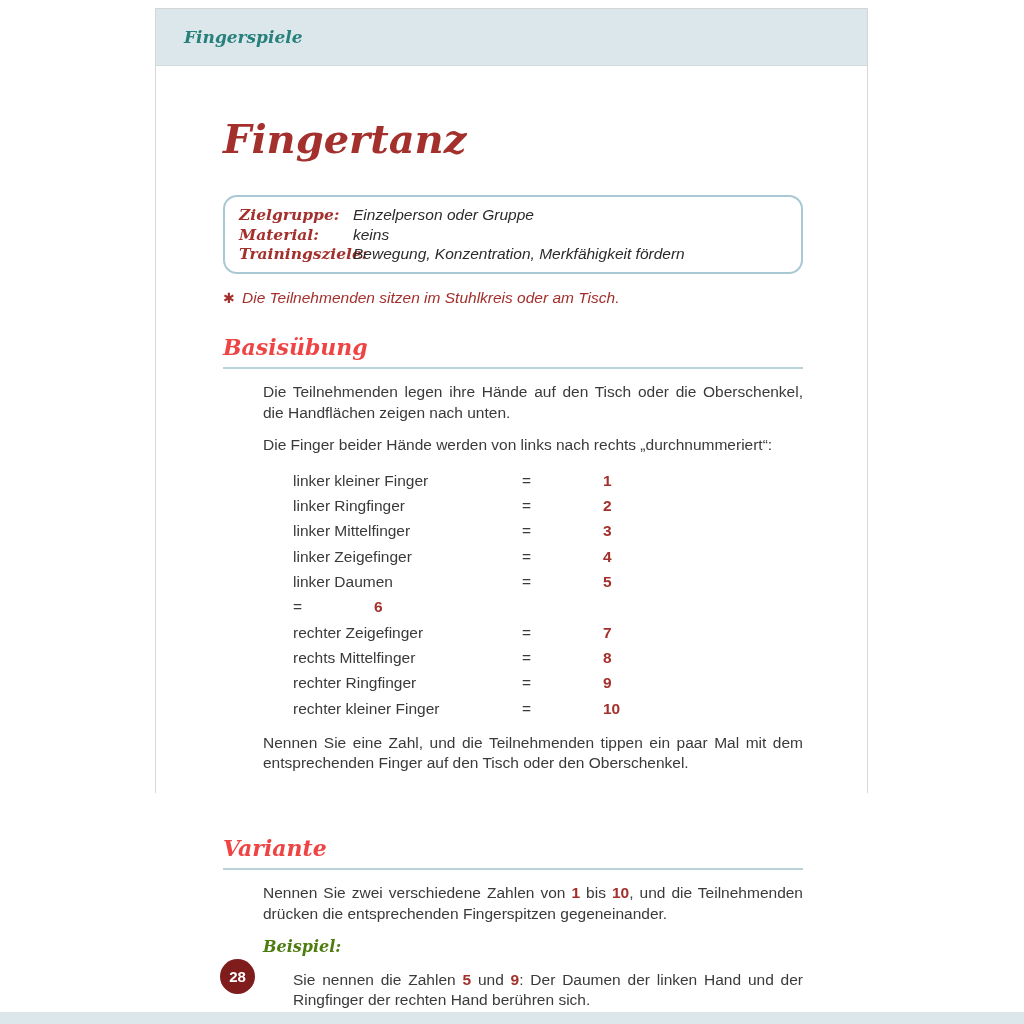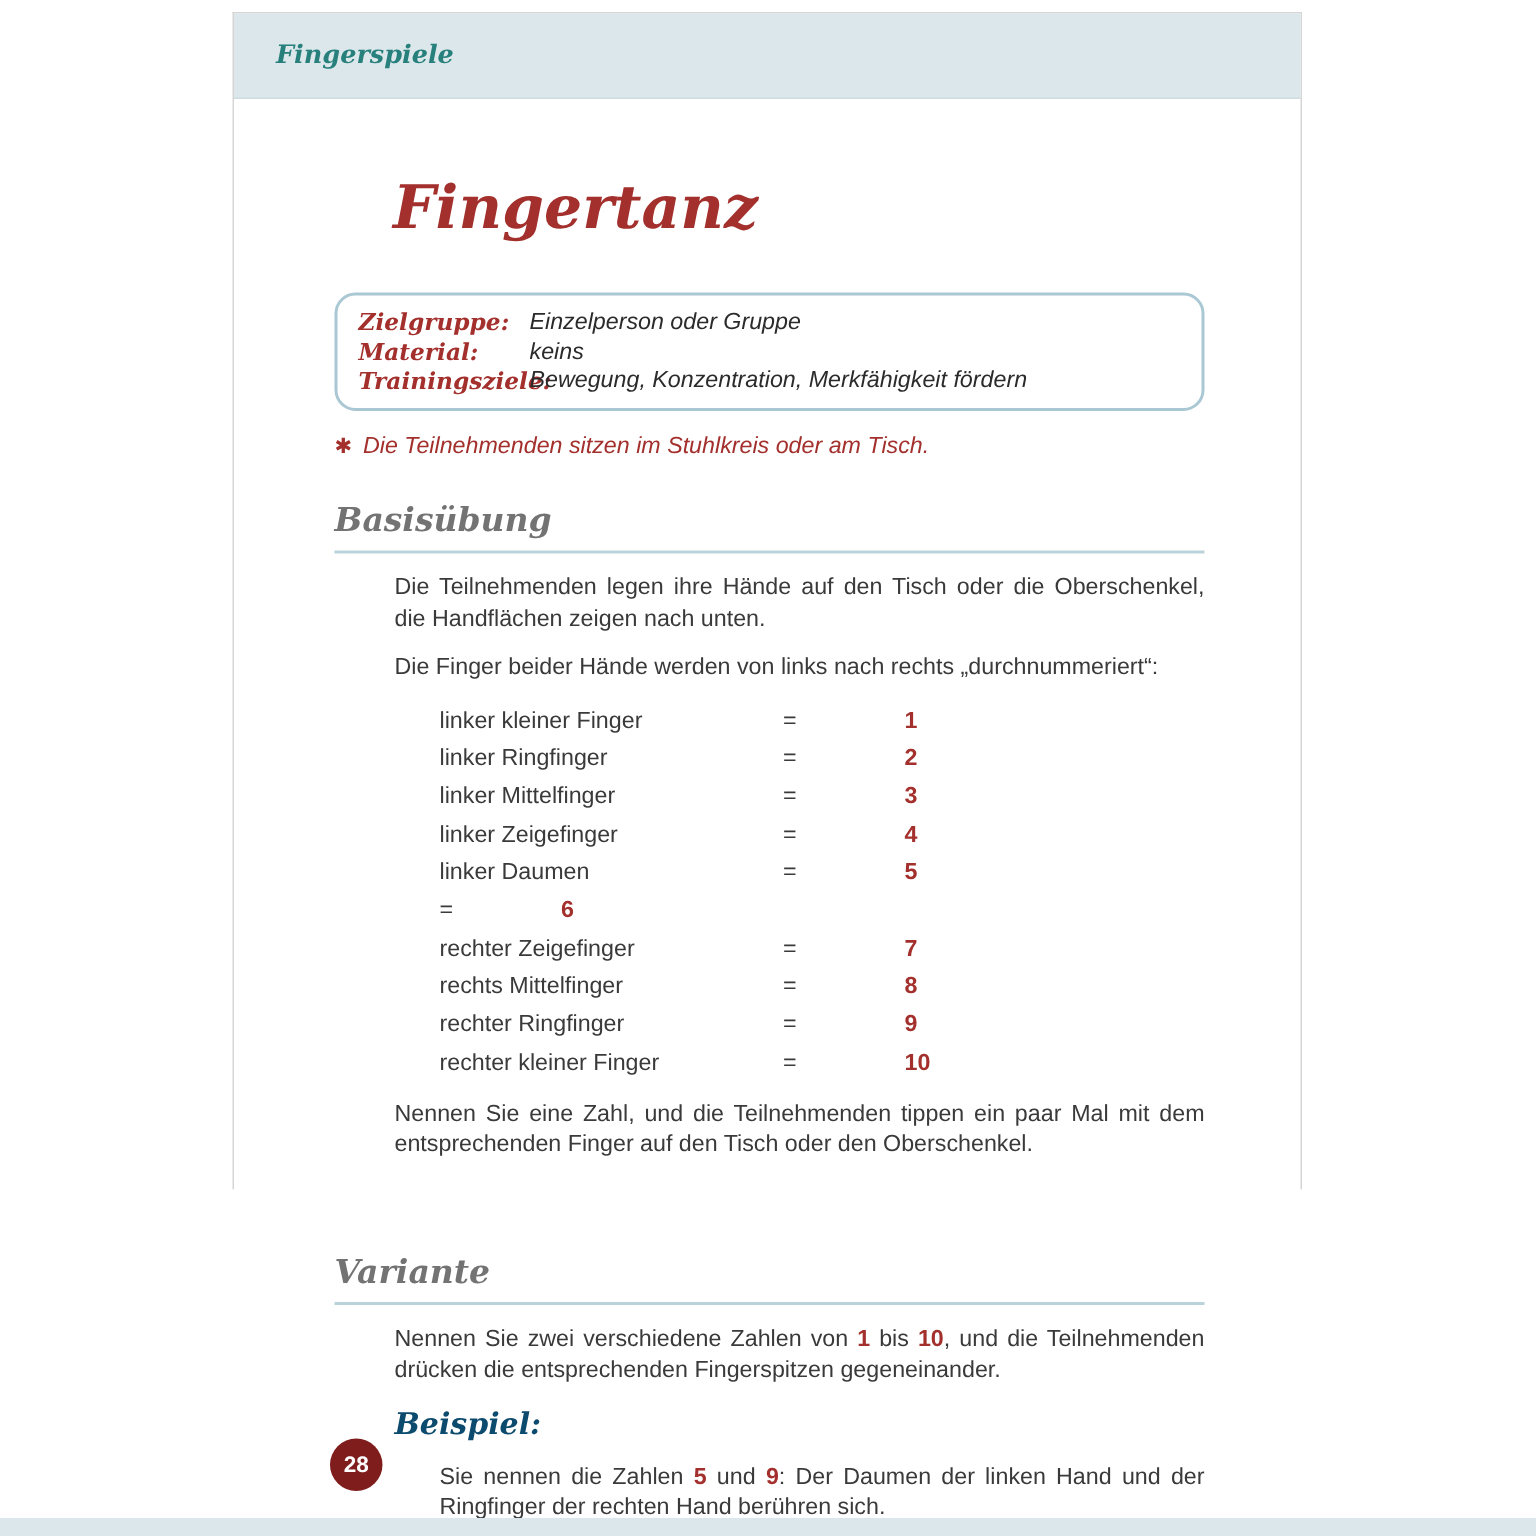--- a/index.html
+++ b/index.html
@@ -22,21 +22,21 @@
     font-family: "DejaVu Serif", "Liberation Serif", serif;
     font-style: italic; font-weight: bold; font-size: 17px; color: #27807c;
   }
 
   .content { padding: 0 64px 0 67px; }
 
   .title {
     margin-top: 50px;
     font-family: "DejaVu Serif", "Liberation Serif", serif;
     font-style: italic; font-weight: bold;
-    font-size: 40px; line-height: 1.15; color: #a3302c; margin-left: 39px;
+    font-size: 40px; line-height: 1.15; color: #a3302c;
   }
 
   .info-box {
     margin-top: 33px;
     border: 2px solid #a9c8d3; border-radius: 14px;
     padding: 8px 14px;
   }
   .info-row { display: flex; line-height: 1.27; font-size: 15.5px; }
   .info-label {
     width: 114px; flex: 0 0 114px;
@@ -46,40 +46,40 @@
   .info-value { font-style: italic; color: #2b2b2b; }
 
   .note { margin-top: 15px; display: flex; align-items: baseline; font-size: 15.5px; }
   .note-bullet { color: #a3302c; width: 19px; flex: 0 0 19px; font-size: 14px; }
   .note-text { font-style: italic; color: #a3302c; }
 
   h2.section {
     margin-top: 27px;
     font-family: "DejaVu Serif", "Liberation Serif", serif;
     font-style: italic; font-weight: bold;
-    font-size: 22px; color: #737373;
+    font-size: 22px; color: #ef4444;
     padding-bottom: 7px; border-bottom: 2px solid #bad3da;
   }
 
   .body-block { margin: 13px 0 0 40px; font-size: 15.5px; color: #3a3a3a; }
   .body-block p { text-align: justify; line-height: 1.33; margin-bottom: 12px; }
 
   .finger-list { margin: 4px 0 12px 30px; }
   .finger-row { display: flex; line-height: 25.3px; gap: 44px; }
   .finger-name { width: 185px; flex: 0 0 185px; color: #3a3a3a; }
   .equals-sign { width: 37px; flex: 0 0 37px; color: #3a3a3a; }
   .finger-number { font-weight: bold; color: #a3302c; }
 
   .num-inline { font-weight: bold; color: #a3302c; }
 
   .beispiel-label {
     margin: 2px 0 6px 0;
     font-family: "DejaVu Serif", "Liberation Serif", serif;
     font-style: italic; font-weight: bold;
-    font-size: 20px; color: #0c4a6e;
+    font-size: 16px; color: #4d7c0f;
   }
   .example-block { margin-left: 30px; }
 
   .section-gap { height: 22px; }
 
   .page-number-badge {
     position: absolute; left: 64px; top: 950px;
     width: 35px; height: 35px; border-radius: 50%;
     background: #7f1d1d; color: #ffffff;
     display: flex; align-items: center; justify-content: center;

